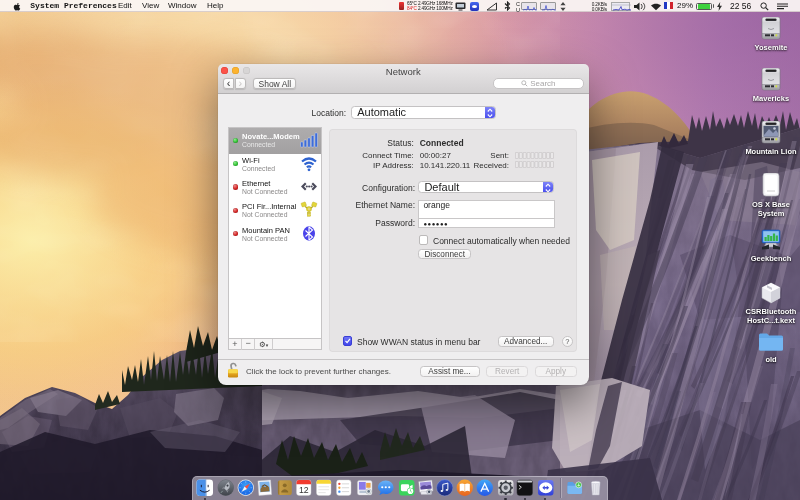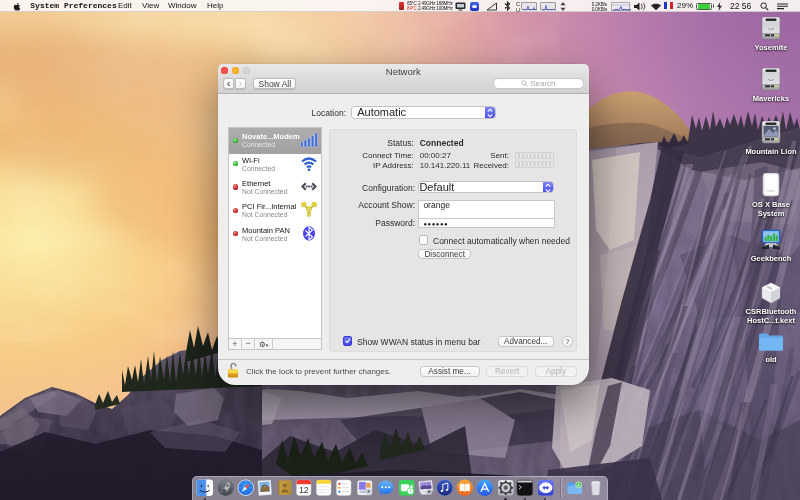--- a/index.html
+++ b/index.html
@@ -16,21 +16,21 @@
 #terr{position:absolute;left:0;top:0;}
 
 #menubar{position:absolute;left:0;top:0;width:800px;height:12px;background:rgba(250,245,243,.94);border-bottom:1px solid rgba(120,90,100,.25);color:#111;font-size:8px;}
 #menubar .l{position:absolute;top:0;height:12px;line-height:12px;white-space:nowrap;}
 #menubar .b{font-weight:bold;font-family:Liberation Mono, monospace;}
 .mtiny{font-size:5.5px;line-height:6px;letter-spacing:-0.2px;white-space:nowrap;}
 
 .dicon{position:absolute;width:64px;text-align:center;}
 .dicon .lab{color:#fff;font-size:7.5px;font-weight:bold;line-height:8.5px;margin-top:4px;text-shadow:0 1px 2px rgba(0,0,0,.75),0 0 2px rgba(0,0,0,.5);}
 
-#win{position:absolute;left:218px;top:64px;width:370.5px;height:321px;border-radius:17px;background:#efeeef;box-shadow:0 18px 45px rgba(0,0,0,.5),0 0 1px rgba(0,0,0,.35);}
+#win{position:absolute;left:218px;top:64px;width:370.5px;height:321px;border-radius:8px;background:#efeeef;box-shadow:0 18px 45px rgba(0,0,0,.5),0 0 1px rgba(0,0,0,.35);}
 #titlebar{position:absolute;left:0;top:0;width:100%;height:30px;border-radius:5px 5px 0 0;background:linear-gradient(#e9e7e8,#d2d0d1);border-bottom:1px solid #b2b0b1;}
 .tl{position:absolute;top:2.7px;width:7.2px;height:7.2px;border-radius:50%;}
 #wtitle{position:absolute;left:0;right:0;top:1.5px;text-align:center;font-size:9.5px;color:#434343;height:12px;line-height:12px;}
 .tbtn{position:absolute;top:13.7px;height:11.5px;background:linear-gradient(#fff,#f4f3f3);border:1px solid #bcbaba;border-radius:3px;color:#3f3f3f;text-align:center;box-shadow:0 0.5px 1px rgba(0,0,0,.12);}
 #search{position:absolute;left:275px;top:14px;width:90.5px;height:10.5px;background:#fff;border:1px solid #c6c4c5;border-radius:5px;text-align:center;color:#a9a7a8;font-size:8px;line-height:9px;}
 .lbl{position:absolute;font-size:8.5px;color:#2c2c2c;text-align:right;white-space:nowrap;}
 .val{position:absolute;font-size:8.5px;color:#2c2c2c;white-space:nowrap;}
 .field{position:absolute;background:#fff;border:1px solid #c9c7c8;font-size:8.5px;color:#222;padding-left:4px;white-space:nowrap;}
 .popup{position:absolute;background:#fff;border:1px solid #c4c2c3;border-radius:3.5px;font-size:11px;color:#222;}
 .popup .stp{position:absolute;right:0;top:0;bottom:0;width:10px;border-radius:0 3px 3px 0;background:linear-gradient(#7d83f8,#4a4fee);}
@@ -539,24 +539,24 @@
         <rect x="8.2" y="0.4" width="3" height="6.2" rx="0.6" fill="#eae8e9" stroke="#c2c0c1" stroke-width="0.6"></rect>
         <rect x="12.1" y="0.4" width="3" height="6.2" rx="0.6" fill="#eae8e9" stroke="#c2c0c1" stroke-width="0.6"></rect>
         <rect x="16.0" y="0.4" width="3" height="6.2" rx="0.6" fill="#eae8e9" stroke="#c2c0c1" stroke-width="0.6"></rect>
         <rect x="19.9" y="0.4" width="3" height="6.2" rx="0.6" fill="#eae8e9" stroke="#c2c0c1" stroke-width="0.6"></rect>
         <rect x="23.8" y="0.4" width="3" height="6.2" rx="0.6" fill="#eae8e9" stroke="#c2c0c1" stroke-width="0.6"></rect>
         <rect x="27.7" y="0.4" width="3" height="6.2" rx="0.6" fill="#eae8e9" stroke="#c2c0c1" stroke-width="0.6"></rect>
         <rect x="31.6" y="0.4" width="3" height="6.2" rx="0.6" fill="#eae8e9" stroke="#c2c0c1" stroke-width="0.6"></rect>
         <rect x="35.5" y="0.4" width="3" height="6.2" rx="0.6" fill="#eae8e9" stroke="#c2c0c1" stroke-width="0.6"></rect>
       </svg>
   <div class="lbl" style="right:173.5px;top:118.9px">Configuration:</div>
-  <div class="popup" style="left:200.4px;top:117.4px;width:135.4px;height:12.1px;line-height:11px;">Default<div class="stp"><svg width="10" height="12" viewBox="0 0 10 12">
+  <div class="popup" style="left:200.4px;top:117.4px;width:135.4px;height:12.1px;line-height:11px;padding-left:5px">Default<div class="stp"><svg width="10" height="12" viewBox="0 0 10 12">
             <path d="M2.8,4.5 L5,2.2 L7.2,4.5 M2.8,7.5 L5,9.8 L7.2,7.5" stroke="#fff" stroke-width="1.1" fill="none"></path>
           </svg></div></div>
-  <div class="lbl" style="right:173.5px;top:136.3px">Account Show:</div>
+  <div class="lbl" style="right:173.5px;top:136.3px">Ethernet Name:</div>
   <div class="field" style="left:200.4px;top:135.6px;width:137px;height:28px;line-height:9px">orange</div>
   <div class="lbl" style="right:173.5px;top:154.2px">Password:</div>
   <div class="field" style="left:200.4px;top:153.5px;width:137px;height:10.5px;line-height:10px;font-size:6px;letter-spacing:0.5px">●●●●●●</div>
   <div class="cb" style="left:200.7px;top:171.4px"></div>
   <div class="val" style="left:215px;top:171.9px">Connect automatically when needed</div>
   <div class="wbtn" style="left:200.4px;top:184.9px;width:52.6px;height:10.6px;line-height:9.5px">Disconnect</div>
   <div class="cb on" style="left:124.8px;top:272.2px">
         <svg style="display:block;width:100%;height:100%" viewBox="0 0 9 9">
           <path d="M1.8,4.6 L3.7,6.7 L7.2,2.3" stroke="#fff" stroke-width="1.5" fill="none"></path>
         </svg>

